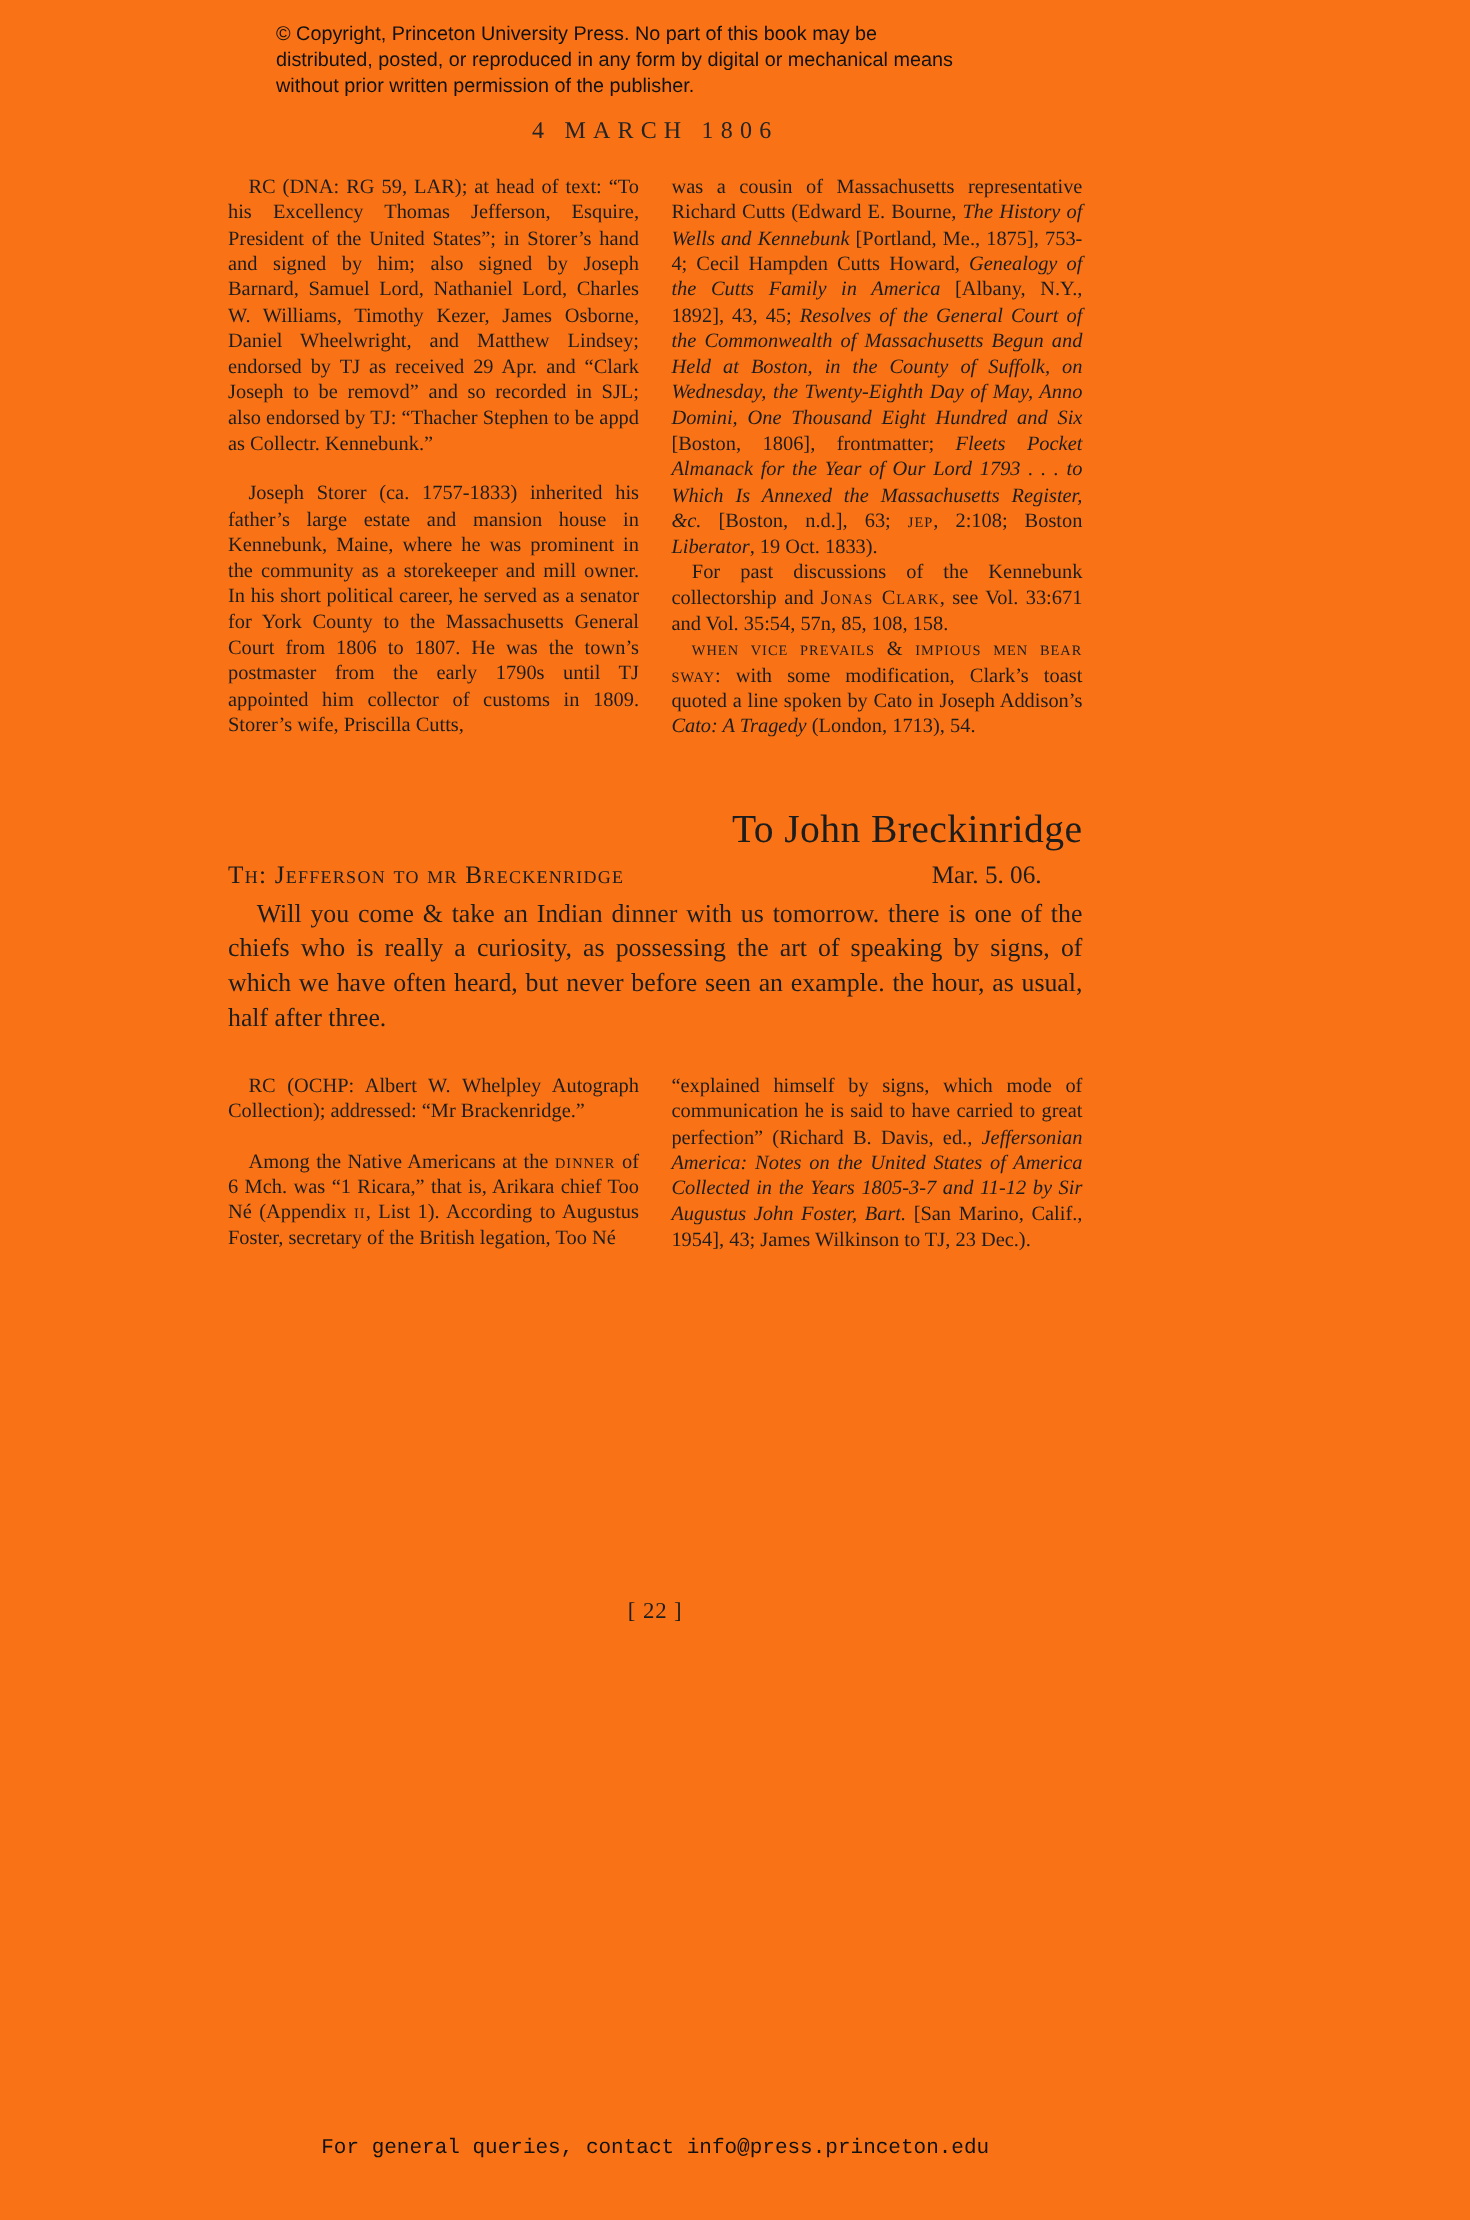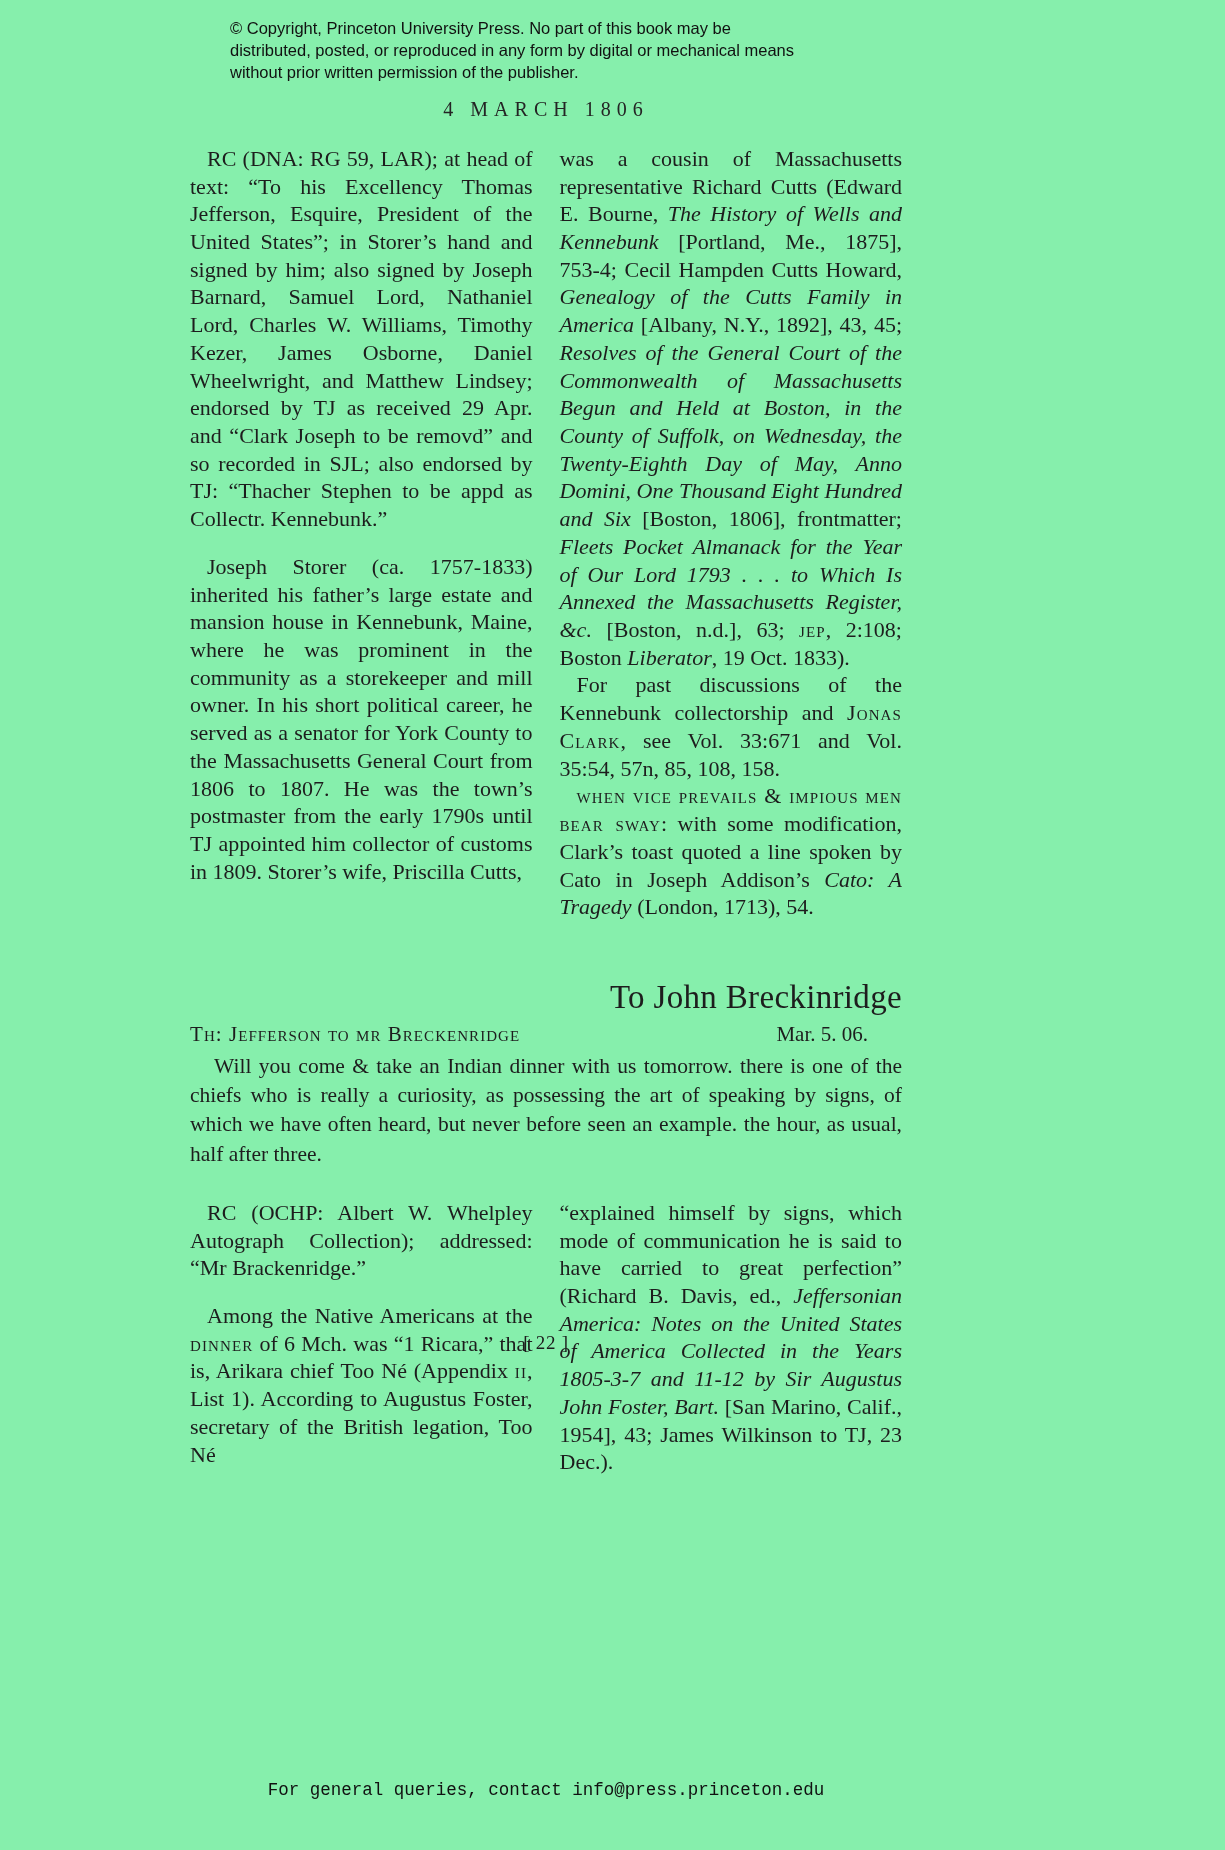--- a/index.html
+++ b/index.html
@@ -1,20 +1,20 @@
 <!DOCTYPE html>
 <html lang="en"><head>
 <meta charset="utf-8">
 <style>
   html, body { margin: 0; padding: 0; background: #ffffff; }
   .page {
     position: relative;
     width: 1225px;
     height: 1850px;
-    background: #86efac;
+    background: #f97316;
     font-family: "Liberation Serif", serif;
     color: #1d1d1d;
     overflow: hidden;
   }
   .content {
     position: absolute;
     left: 190px;
     top: 0;
     width: 712px;
   }
@@ -31,21 +31,21 @@
     margin-top: 14px;
     text-align: center;
     font-size: 20px;
     letter-spacing: 0.30em;
     color: #242424;
   }
   .two-col {
     display: flex;
     gap: 27px;
     text-align: justify;
-    font-size: 22px;
+    font-size: 17px;
     line-height: 1.26;
   }
   .note1 { margin-top: 24px; }
   .note2 { margin-top: 30px; }
   .col { flex: 1 1 0; min-width: 0; }
   .col p { margin: 0; }
   .p-gap { margin-top: 20px !important; }
   .p-indent { text-indent: 17px; }
   .s-i { font-style: italic; }
   .s-sc { font-variant: small-caps; letter-spacing: 0.05em; }

